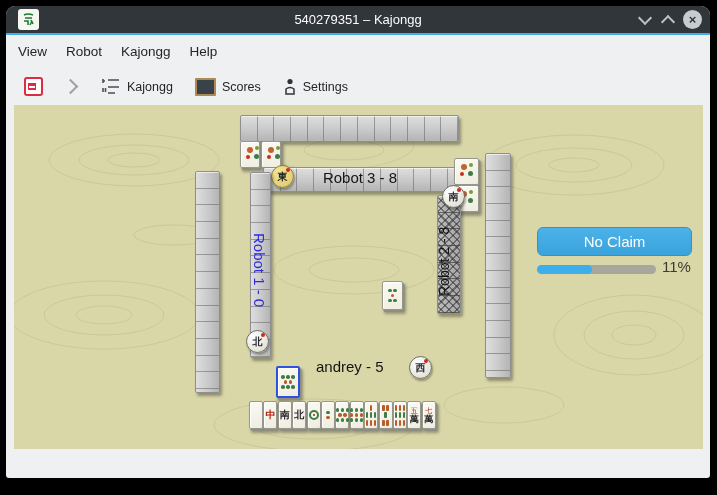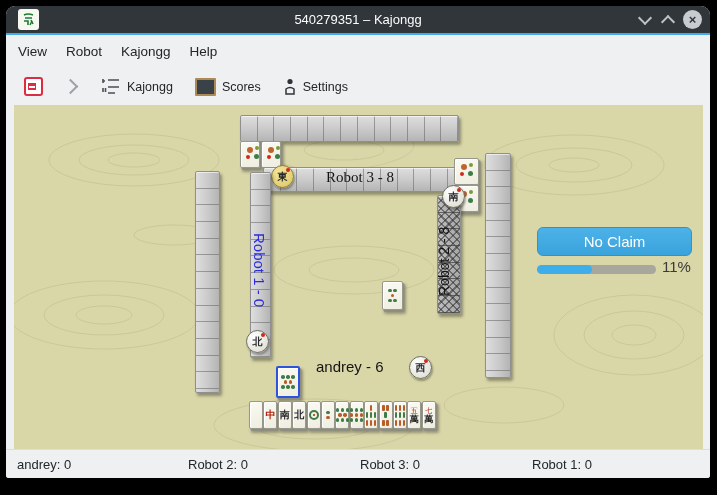--- a/index.html
+++ b/index.html
@@ -197,21 +197,21 @@
         <div class="tile" style="width: 20px; height: 27px;">
           <div style="position: relative; width: 100%; height: 100%;">
             <span class="flw" style="background: rgb(192, 100, 46); top: 5px; left: 6px; width: 6px; height: 6px;"></span>
             <span class="flw" style="background: rgb(62, 124, 72); top: 12px; left: 13px; width: 5px; height: 5px;"></span>
             <span class="flw" style="background: rgb(207, 42, 29); top: 13px; left: 5px; width: 4px; height: 4px;"></span>
             <span class="flw" style="background: rgb(122, 154, 60); top: 4px; left: 14px; width: 4px; height: 4px;"></span>
           </div>
         </div>
       </div>
     <div class="wall h abs" style="left:249px;top:62px;width:194px;height:23px;"></div>
-    <div class="pl-label" style="left:249px;top:64px;width:194px;text-align:center;font-family:Liberation Serif, serif;">Robot 3 - 8</div>
+    <div class="pl-label" style="left:249px;top:64px;width:194px;text-align:center;">Robot 3 - 8</div>
     <div class="disc east" style="left:257px;top:60px;">東</div>
 
     <div class="wall v abs" style="left:236px;top:67px;width:19px;height:184px;"></div>
     <div class="pl-label vert-down" id="robot1-label" style="left: 237px; top: 95px; height: 140px; text-align: center; color: rgb(43, 43, 220);">Robot 1 - 0</div>
     <div class="disc" style="left:232px;top:225px;">北</div>
 
     <div id="flowers-right" class="abs" style="left:440px;top:53px;display:flex;flex-direction:column;">
         <div class="tile" style="width: 25px; height: 27px;">
           <div style="position: relative; width: 100%; height: 100%;">
             <span class="flw" style="background: rgb(192, 100, 46); top: 5px; left: 6px; width: 6px; height: 6px;"></span>
@@ -262,21 +262,21 @@
             </div>
             <div class="dotrow">
               <span class="dot" style="background: rgb(62, 124, 72);"></span>
               <span class="dot" style="background: rgb(62, 124, 72);"></span>
               <span class="dot" style="background: rgb(62, 124, 72);"></span>
             </div>
           </div>
         </div>
       </div>
 
-    <div class="pl-label" style="left:302px;top:253px;">andrey - 6</div>
+    <div class="pl-label" style="left:302px;top:253px;">andrey - 5</div>
     <div class="disc" style="left:395px;top:251px;">西</div>
     <div id="hand" class="abs" style="left:235px;top:296px;display:flex;">
         <div class="tile htile">
           <div></div>
         </div>
         <div class="tile htile">
           <div class="cjk" style="color: rgb(176, 35, 16); font-size: 10px; font-weight: bold;">中</div>
         </div>
         <div class="tile htile">
           <div class="cjk" style="color: rgb(38, 38, 44); font-size: 10px; font-weight: bold;">南</div>
@@ -399,19 +399,13 @@
         </div>
       </div>
 
     <div class="claim-btn">No Claim</div>
     <div class="progress">
       <div class="progress-fill" id="pfill" style="width: 46%;"></div>
     </div>
     <div class="progress-text">11%</div>
   </div>
 
-  <div class="statusbar">
-    <span class="status-item" style="left:11px;">andrey: 0</span>
-    <span class="status-item" style="left:182px;">Robot 2: 0</span>
-    <span class="status-item" style="left:354px;">Robot 3: 0</span>
-    <span class="status-item" style="left:526px;">Robot 1: 0</span>
-  </div>
 </div>
 
 </body></html>

